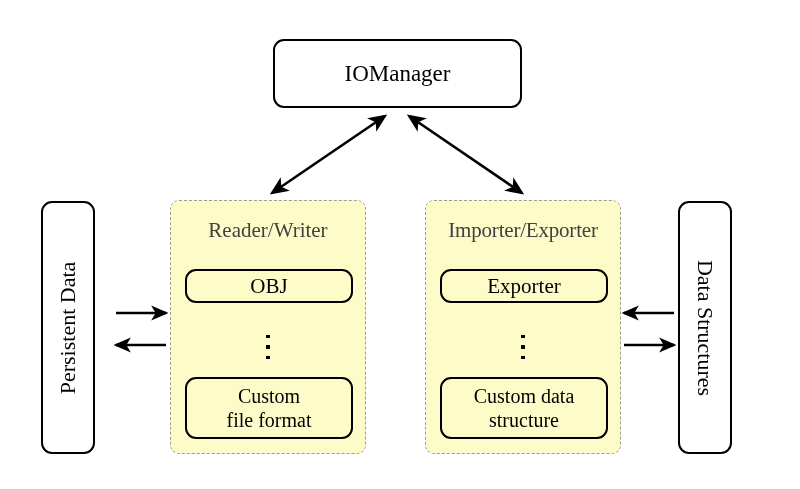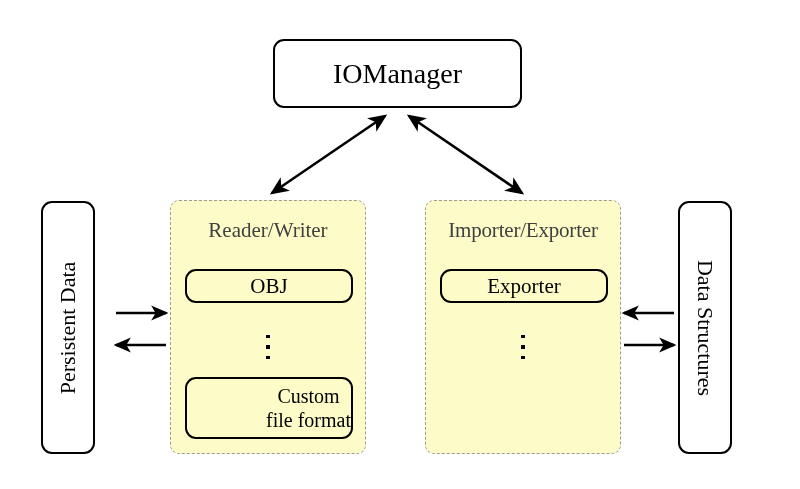--- a/index.html
+++ b/index.html
@@ -47,21 +47,21 @@
     border-radius: 11px;
     background: #FDFCC8;
   }
 
   
   #io-manager {
     left: 273px;
     top: 39px;
     width: 249px;
     height: 69px;
-    font-size: 28px;
+    font-size: 23px;
   }
 
   #persistent-data {
     left: 41px;
     top: 201px;
     width: 54px;
     height: 253px;
   }
   #data-structures {
     left: 678px;
@@ -120,21 +120,20 @@
     font-family: Liberation Serif, serif;
   }
   .chip-b {
     position: absolute;
     left: 14px;
     top: 176px;
     width: 168px;
     height: 62px;
     font-size: 20px;
     line-height: 1.22;
-    justify-content: flex-end;
   }
 
   .vdots {
     position: absolute;
     left: 0;
     width: 100%;
     top: 124px;
     height: 44px;
     display: flex;
     flex-direction: column;
@@ -229,15 +228,21 @@
     <div class="node chip chip-a">
       <span>Exporter</span>
     </div>
 
     <div class="vdots">
       <i></i>
         <i></i>
         <i></i>
     </div>
 
+    <div class="node chip chip-b">
+      <div>
+        <div>Custom data</div>
+        <div>structure</div>
+      </div>
+    </div>
   </div>
 
 </div>
 
 </body></html>

